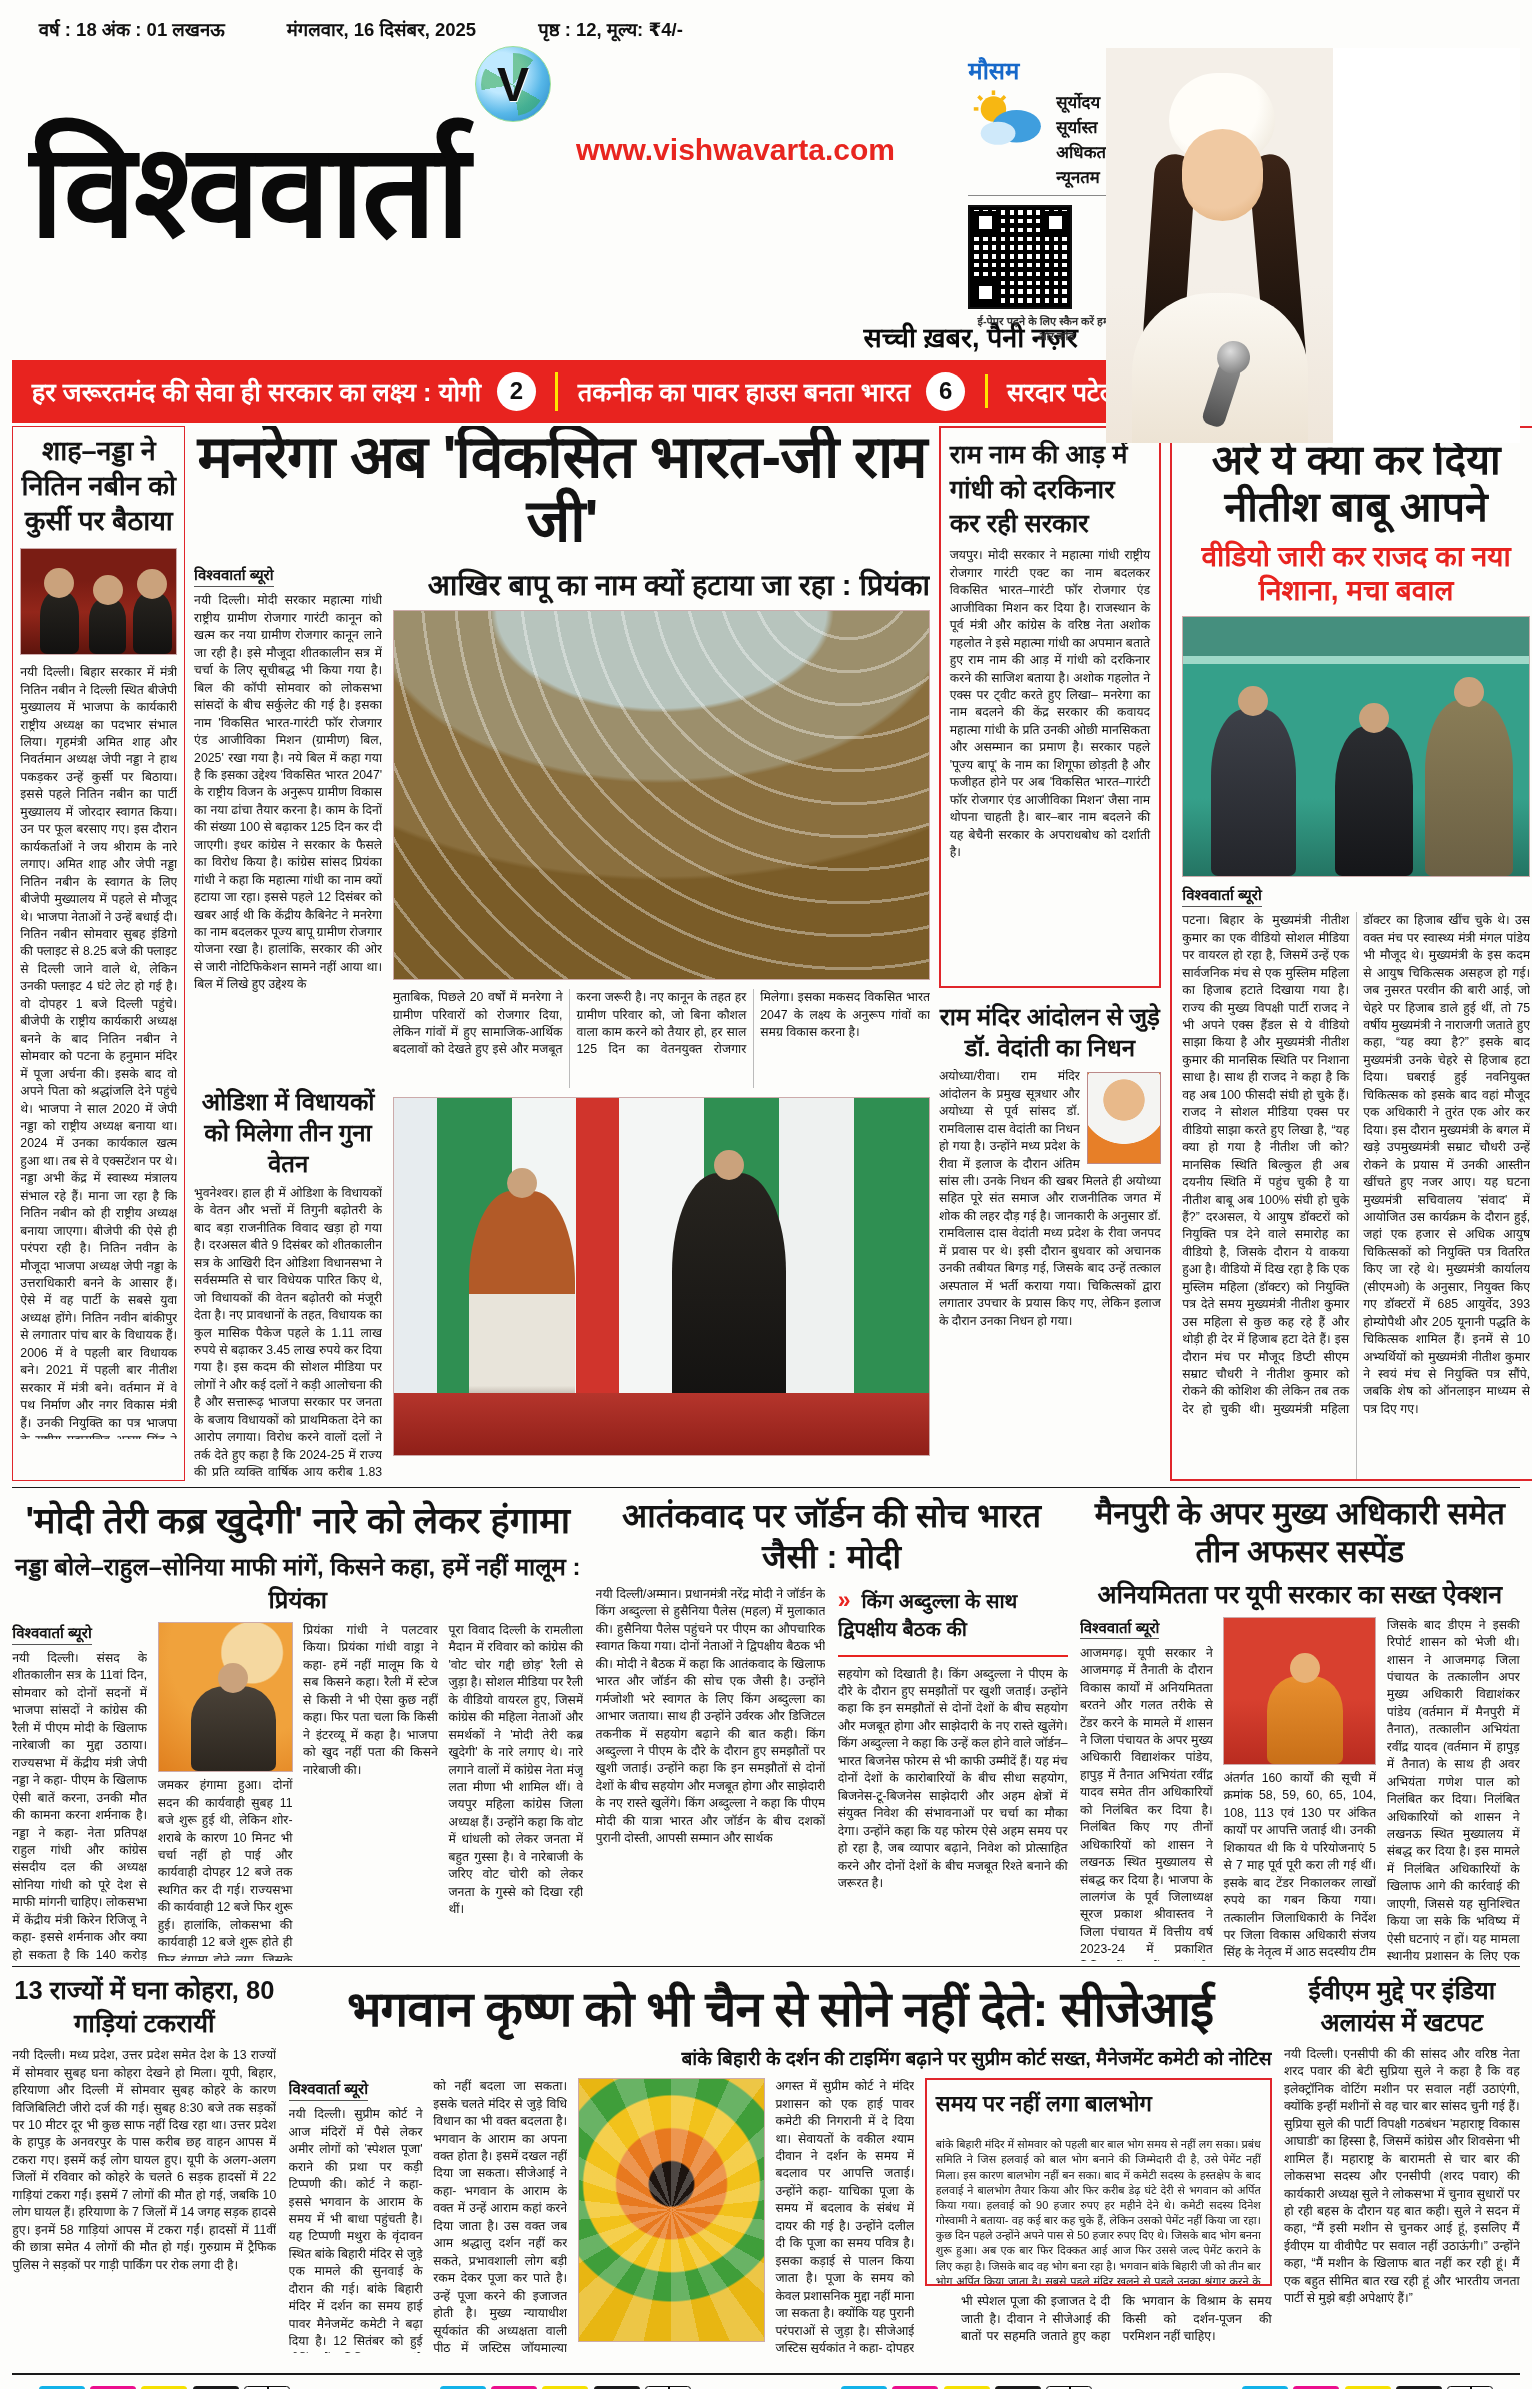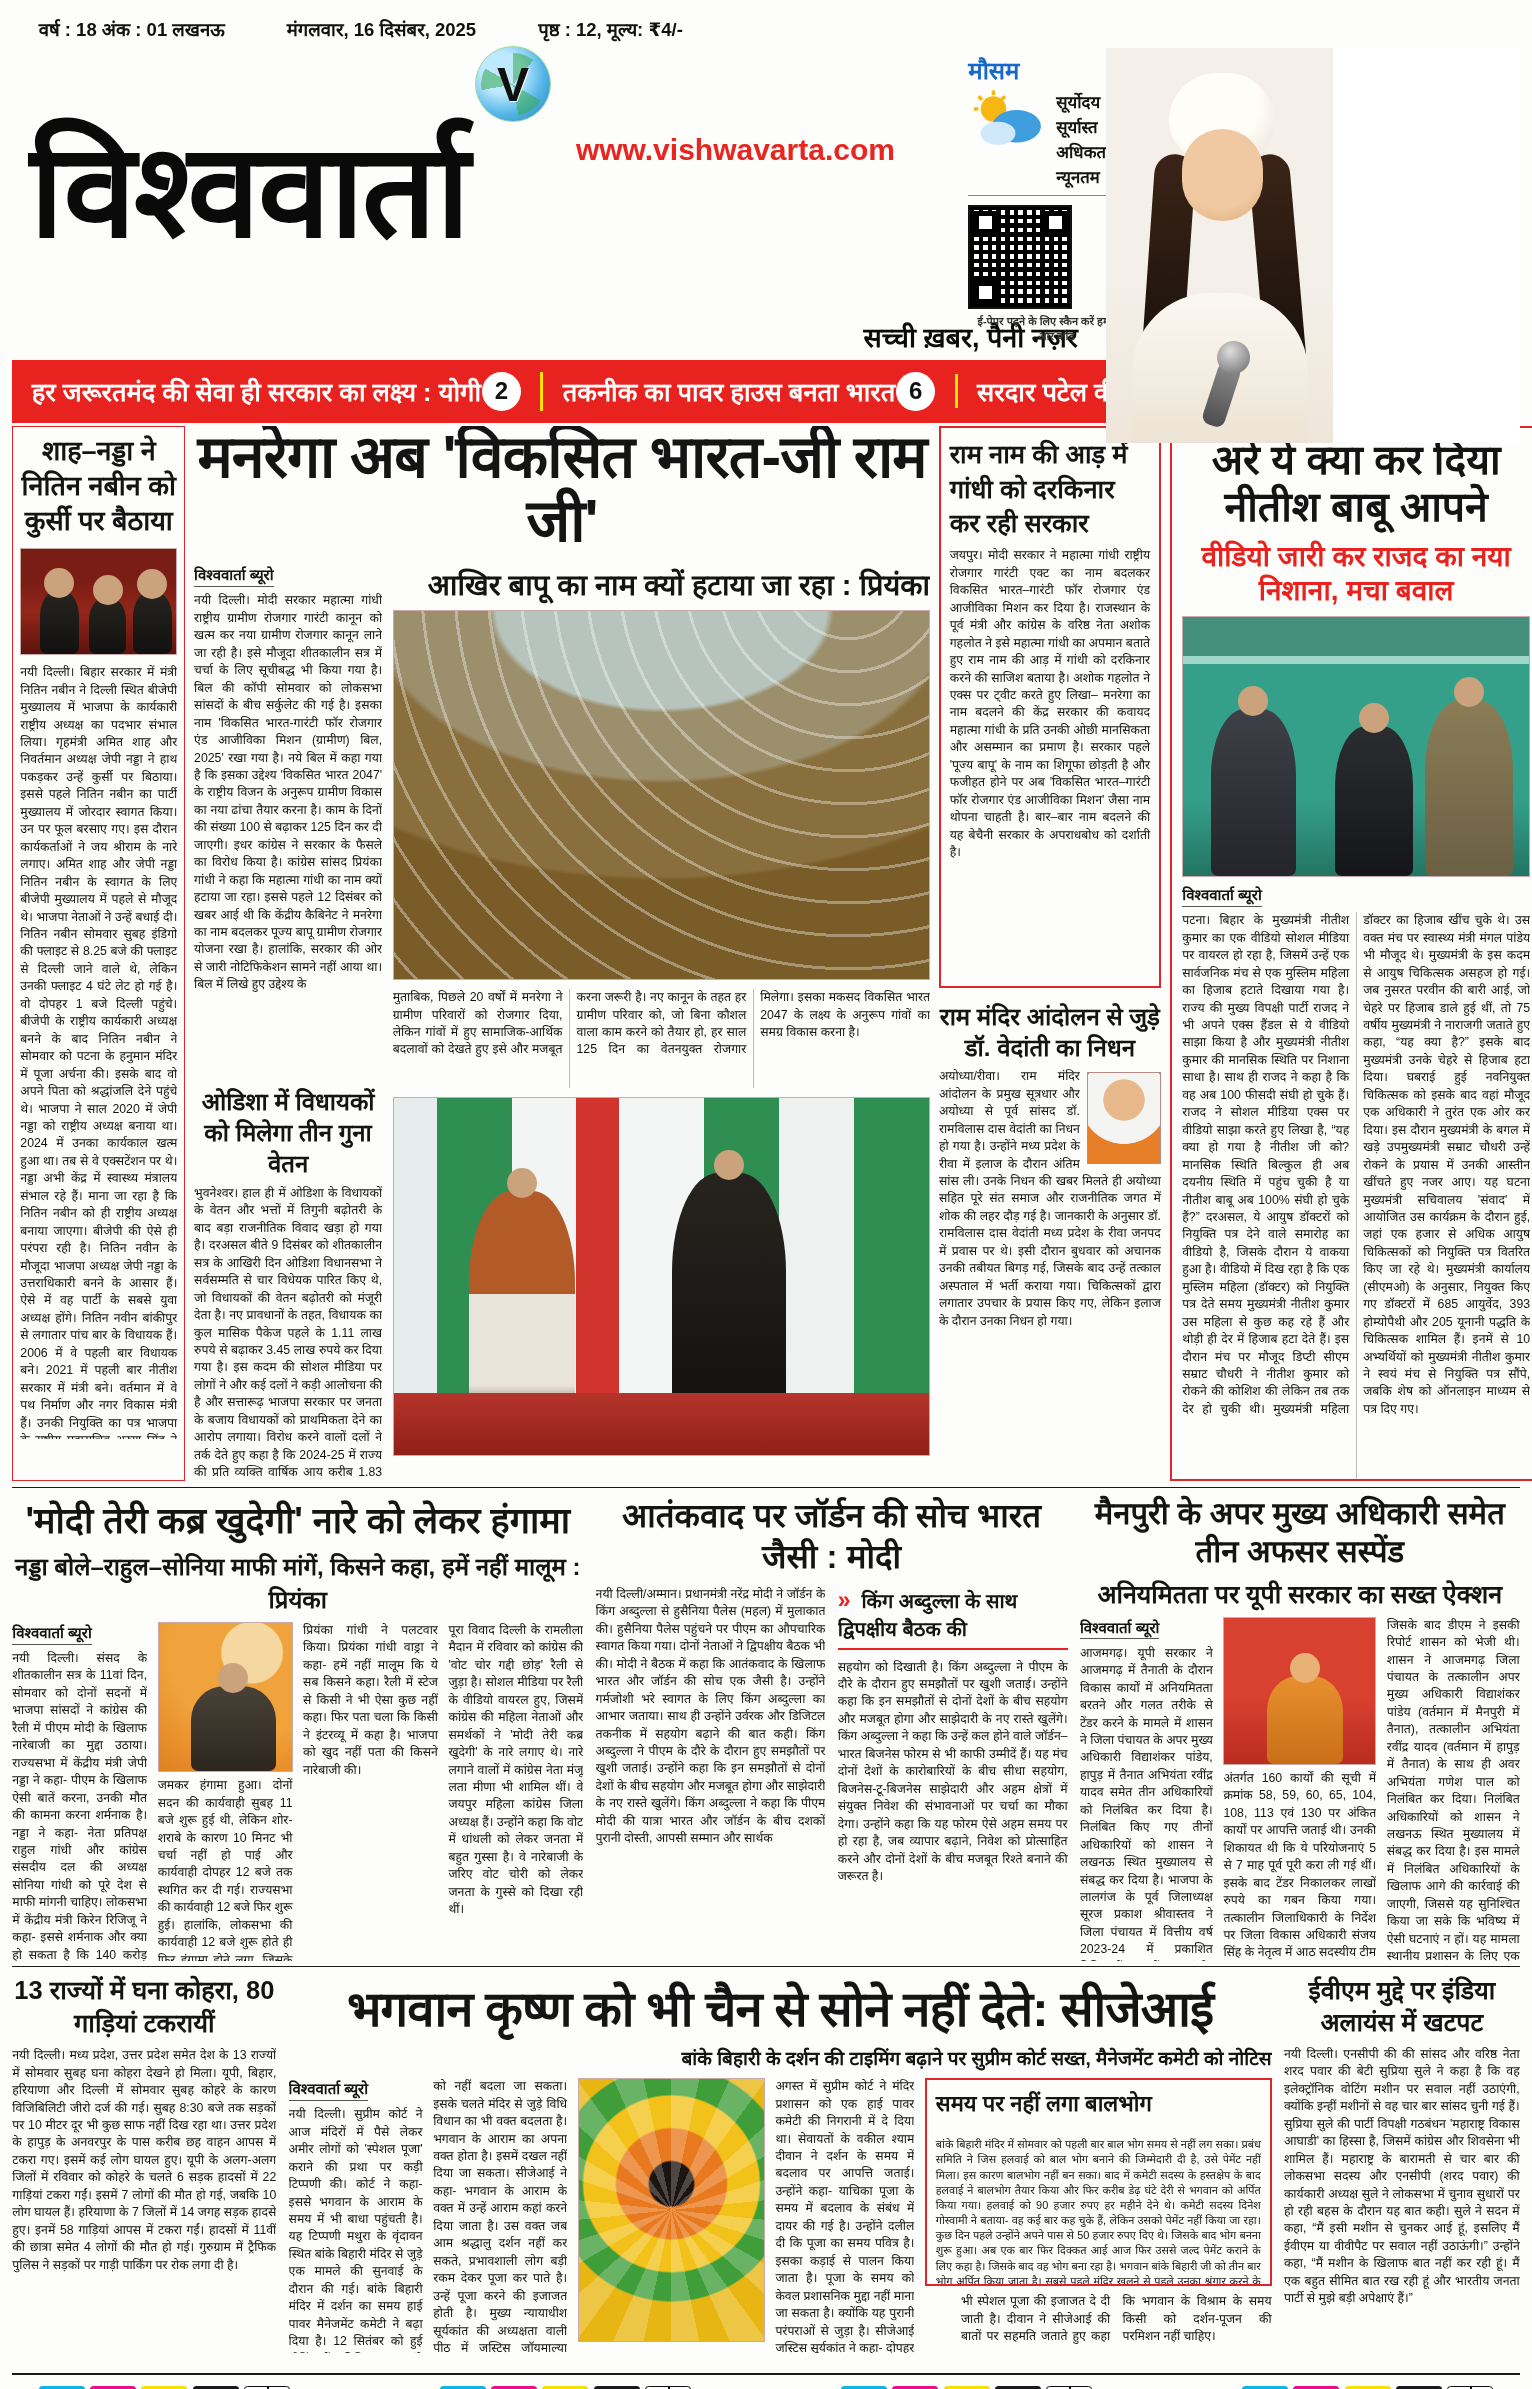--- a/index.html
+++ b/index.html
@@ -63,21 +63,21 @@
   .mic { position:absolute; left:104px; bottom:16px; width:23px; height:65px; background:linear-gradient(180deg,#8c8c8c,#4d4d4d); border-radius:8.8px; transform:rotate(18deg);}
   .mic::before{ content:""; position:absolute; left:-5.3px; top:-23px; width:33px; height:33px; border-radius:50%;
            background:radial-gradient(circle at 35% 35%,#ddd,#666); }
   .promo-right { flex:1; padding:23px 8.8px 0 5.3px; text-align:right; }
   .promo-head { font-weight:900; font-size:29px; line-height:1.32; color:#0c0c0c; }
   .page-badge { margin:39px 5.3px 0 auto; width:74px; height:74px; border-radius:50%; background:#e02020; color:#fff;
                 font-weight:900; font-size:39px; display:flex; align-items:center; justify-content:center; }
   
   .ticker { position:relative; height:63px; background:#e8231f; display:flex; align-items:center;
             color:#fff; font-weight:900; z-index:1; margin-top:1.8px; }
-  .tick { display:flex; align-items:center; gap:1px; padding:0 19.4px; font-size:25.5px; white-space:nowrap; }
+  .tick { display:flex; align-items:center; gap:16px; padding:0 19.4px; font-size:25.5px; white-space:nowrap; }
   .tick + .tick { border-left:3.5px solid #ffe400; }
   .tick-num { width:39px; height:39px; border-radius:50%; background:#fff; color:#111; font-size:24px;
               display:flex; align-items:center; justify-content:center; flex:0 0 auto;}
   
   .byline { font-weight:900; font-size:15px; border-bottom:1.8px solid #555; display:inline-block; padding-bottom:1.8px; margin-bottom:5.3px; }
   .body-txt { font-size:12.3px; line-height:1.42; text-align:justify; color:#131313; }
   .photo { position:relative; width:100%; overflow:hidden; border:0.9px solid #caa; }
   .fig { position:absolute; border-radius:40% 40% 7px 7px; background:linear-gradient(180deg,#27241f,#121110); }
   .fig::before { content:""; position:absolute; left:50%; top:-23px; transform:translateX(-50%);
                  width:30px; height:30px; border-radius:50%; background:#caa27c; }
@@ -126,21 +126,21 @@
   .band-mid > * { overflow:hidden; }
   .mk-head { font-weight:900; font-size:36px; text-align:center; }
   .mk-sub { font-weight:900; font-size:24px; text-align:center; margin:5.3px 0 7px; }
   .mk-cols { display:grid; grid-template-columns:repeat(4,1fr); gap:0 10.6px; height:352px; }
   .mk-cols > div { overflow:hidden; }
   .nadda-photo { height:150px; margin-bottom:5.3px; background:radial-gradient(circle at 70% 20%,#f5d8a0 0 20%, #f0a23c 21% 55%, #e07f1e 100%); }
   .nadda-photo .fig{ left:24%; bottom:0; width:85px; height:85px; background:linear-gradient(#4a4238,#2c261f);}
   .jordan-head { font-weight:900; font-size:33px; text-align:center; line-height:1.25; margin-bottom:8.8px;}
   .jd-cols { display:grid; grid-template-columns:1fr 1fr; gap:0 12.3px; height:359px; }
   .jd-cols > div { overflow:hidden; }
-  .bullet-box { font-weight:900; font-size:20px; line-height:1.3; padding-bottom:6px; border-bottom:2.6px solid #e8231f; margin-bottom:8.8px;}
+  .bullet-box { font-weight:900; font-size:20px; line-height:1.3; padding-bottom:13px; border-bottom:2.6px solid #e8231f; margin-bottom:8.8px;}
   .bullet-box .bb { color:#e8231f; font-size:23px; margin-right:5.3px; }
   .mp-head { font-weight:900; font-size:31px; text-align:center; line-height:1.25; }
   .mp-sub  { font-weight:900; font-size:25px; text-align:center; margin:3.5px 0 7px; }
   .mp-cols { display:grid; grid-template-columns:1fr 1.15fr 1fr; gap:0 10.6px; height:345px; }
   .mp-cols > div { overflow:hidden; }
   .yogi-photo { height:148px; margin-bottom:5.3px; background:linear-gradient(180deg,#d8402f 0 55%, #b92c20 100%); }
   .yogi-photo .fig { left:28%; bottom:0; width:76px; height:88px; background:linear-gradient(#e88f2e,#c86f18); }
   .yogi-photo .fig::before{ background:#e8b277; }
   
   .band-bot { display:grid; grid-template-columns:264px 983px 1fr; gap:0 12.3px; border-top:1.8px solid #1a1a1a;

